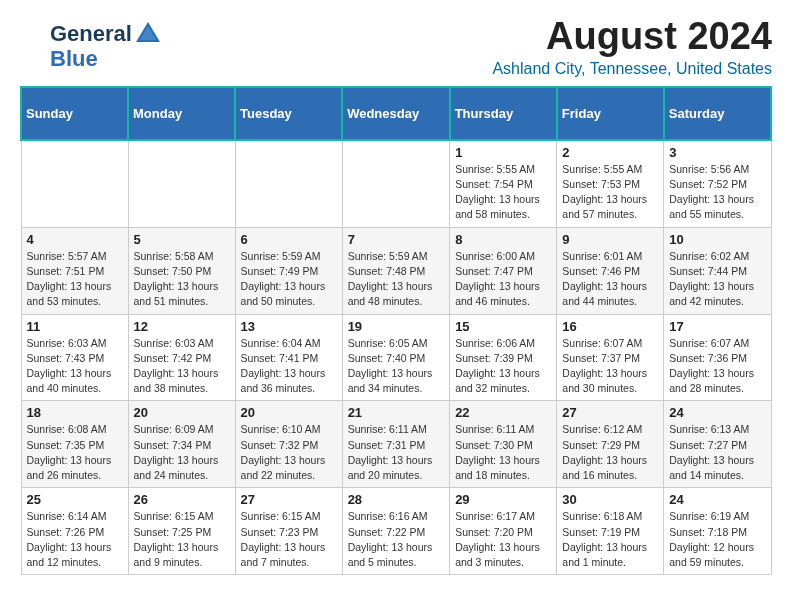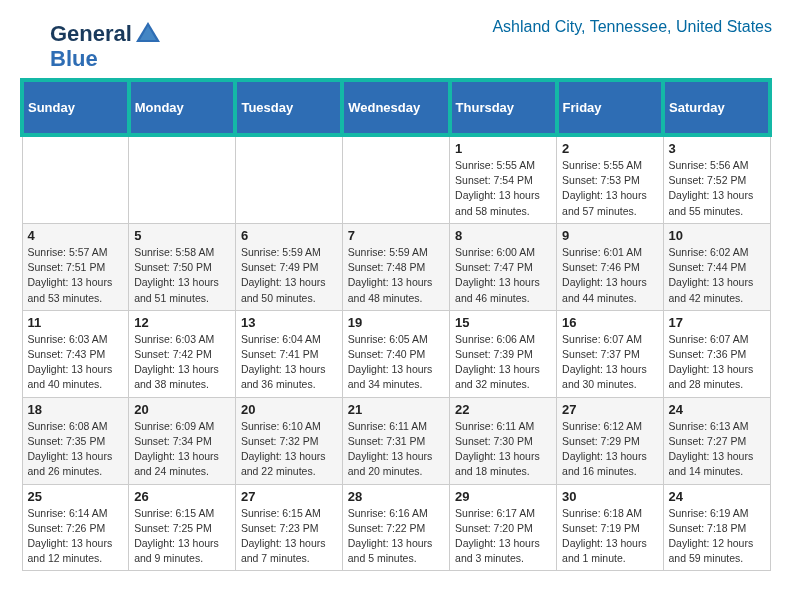--- a/index.html
+++ b/index.html
@@ -55,21 +55,21 @@
       border-collapse: collapse;
       font-size: 11px;
     }
     .calendar thead tr th {
       background: #2e6db4;
       color: #fff;
       font-weight: bold;
       font-size: 13px;
       padding: 18px 4px;
       text-align: left;
-      border: 4px solid #14b8a6;
+      border: 2px solid #14b8a6;
     }
     .calendar tbody tr td {
       border: 1px solid #ccc;
       vertical-align: top;
       padding: 4px 5px;
       width: 108px;
       min-height: 80px;
       background: #fff;
     }
     .calendar tbody tr:nth-child(even) td {
@@ -101,20 +101,21 @@
         <span class="logo-text">General</span>
         <svg class="logo-icon" viewBox="0 0 28 28">
           <polygon points="14,2 26,22 2,22" fill="#2e6db4"></polygon>
           <polygon points="14,6 22,20 6,20" fill="#5a9fd4" opacity="0.5"></polygon>
         </svg>
       </div>
       <span class="logo-text logo-blue">Blue</span>
     </div>
   </div>
   <div class="title-area">
+    <div class="month-year">August 2024</div>
     <div class="location">Ashland City, Tennessee, United States</div>
   </div>
 </div>
 
 <table class="calendar">
   <thead>
     <tr>
     <th>Sunday</th>
         <th>Monday</th>
         <th>Tuesday</th>

